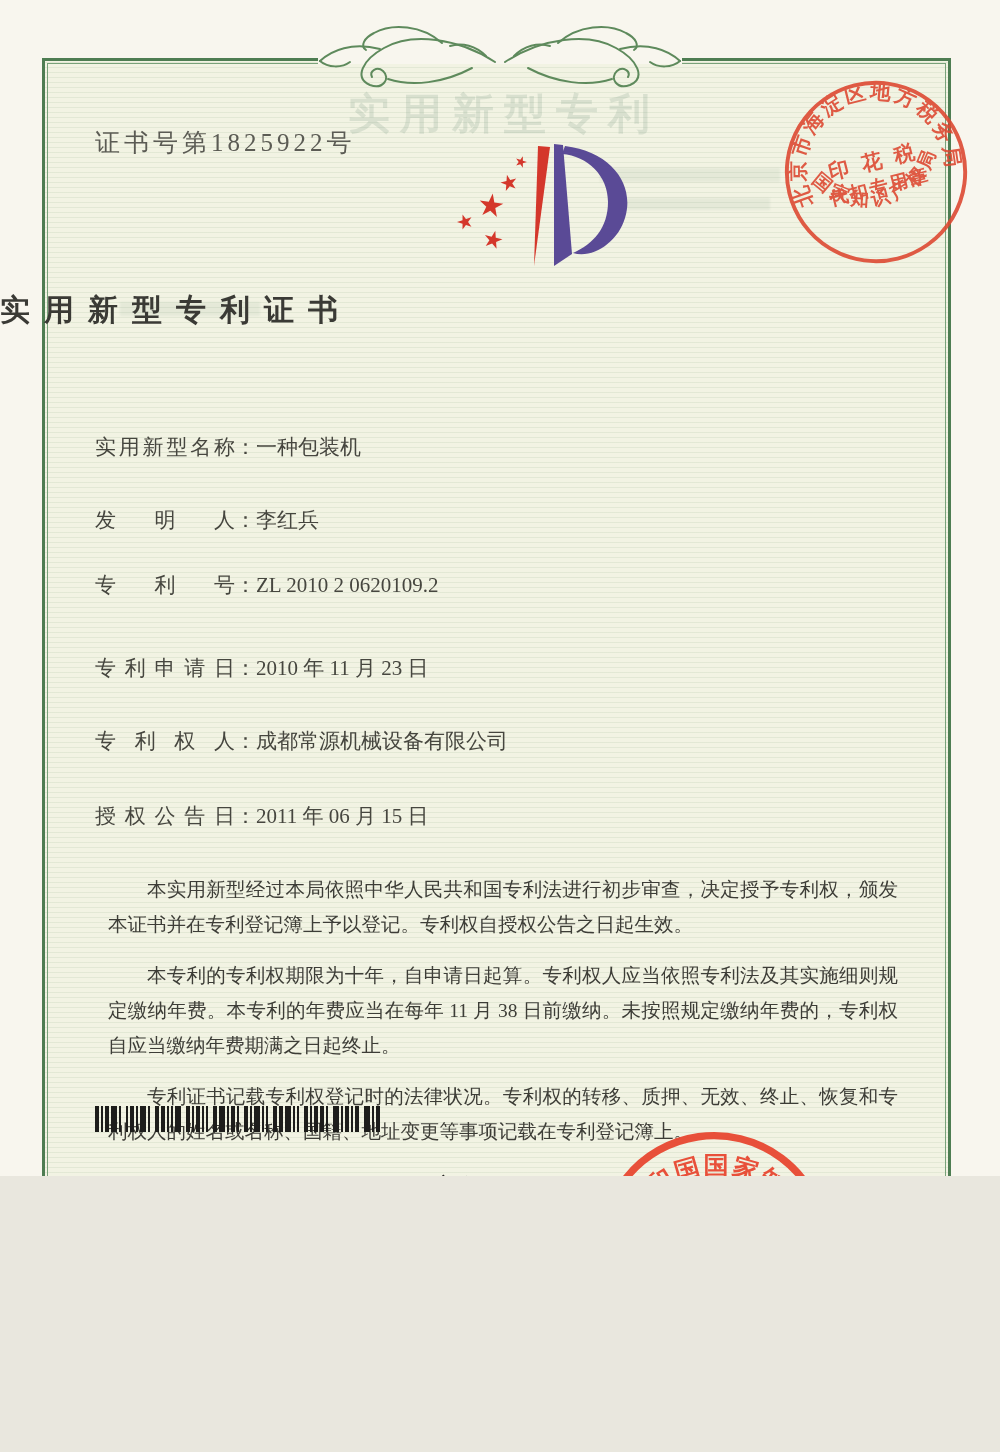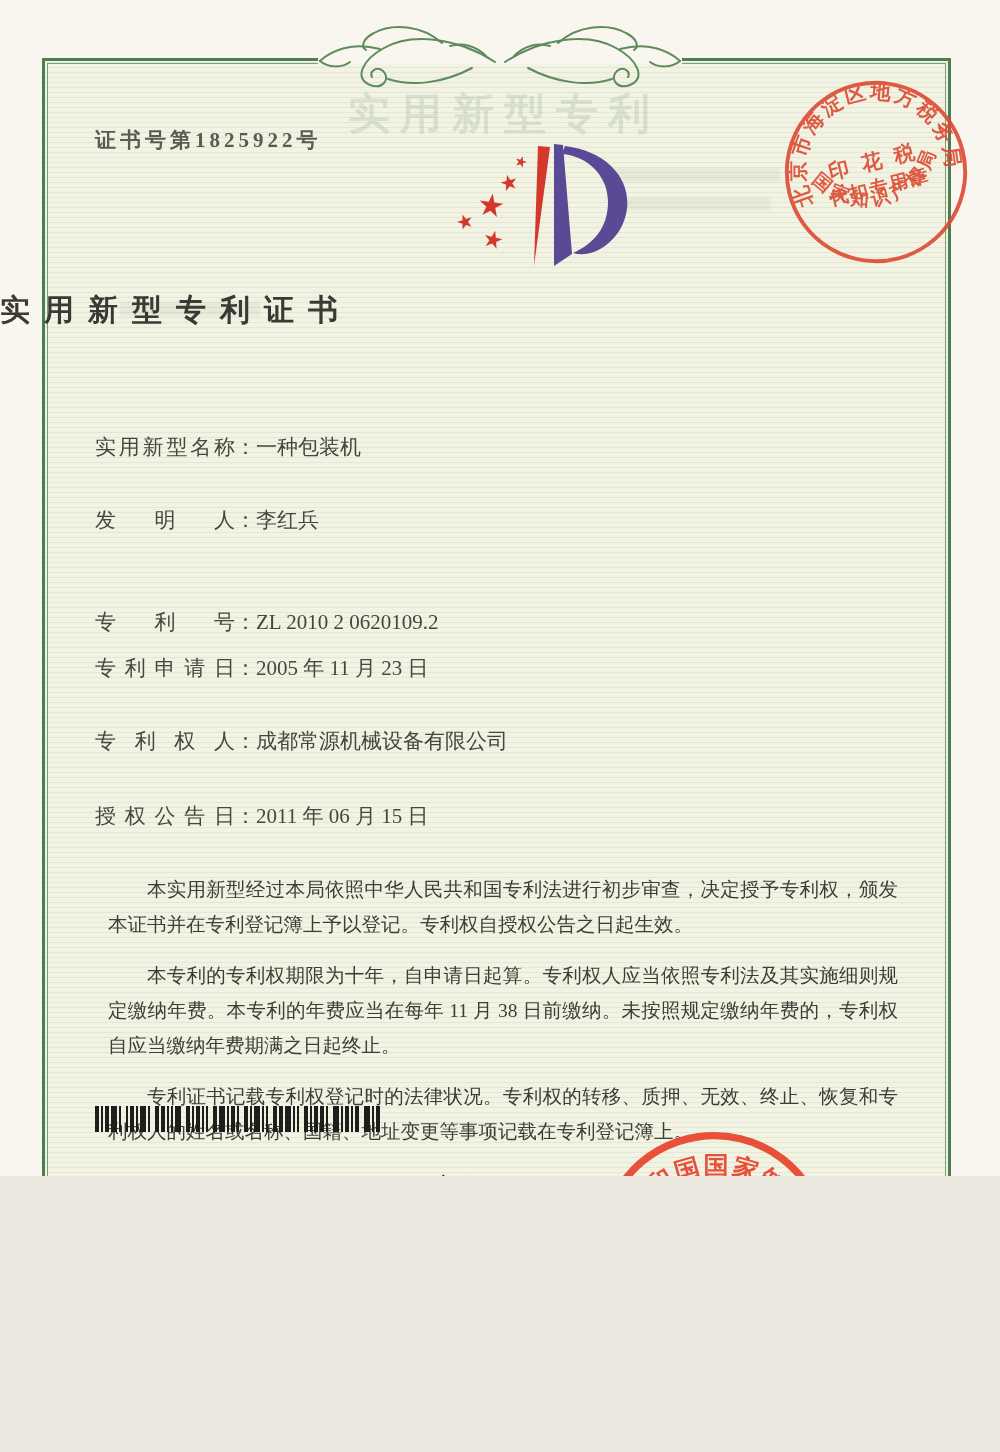--- a/index.html
+++ b/index.html
@@ -14,32 +14,32 @@
     position:absolute;left:42px;top:58px;width:909px;height:1338px;
     border:3px solid #4e7d52;box-sizing:border-box;
     background:
       repeating-linear-gradient(0deg, rgba(145,175,138,0.16) 0px, rgba(145,175,138,0.16) 1px, rgba(0,0,0,0) 1px, rgba(0,0,0,0) 5px),
       #f2f3e3;
   }
   .frame::after{content:"";position:absolute;inset:2px;border:1px solid #79a27a;}
   .ornament{position:absolute;pointer-events:none;}
   .ornament svg{display:block;}
   
-  .cert-no{position:absolute;left:95px;top:126px;font-size:21px;letter-spacing:4px;color:#5b5b54;font-weight:bold;}
+  .cert-no{position:absolute;left:95px;top:126px;font-size:25px;letter-spacing:4px;color:#5b5b54;}
   .logo{position:absolute;left:425px;top:136px;width:215px;height:176px;}
   .ghost-title{position:absolute;left:348px;top:86px;font-size:42px;font-weight:bold;letter-spacing:10px;color:rgba(122,152,128,0.20);white-space:nowrap;}
   .ghost-bar{position:absolute;background:rgba(120,150,125,0.10);filter:blur(1px);}
   .title{
     position:absolute;left:0;top:290px;width:100%;text-align:left;
     font-size:30px;font-weight:bold;letter-spacing:14px;color:#3a3a35;
   }
   .fields{position:absolute;left:95px;top:0;width:820px;font-size:21px;color:#46463f;}
   .field{position:absolute;left:0;white-space:nowrap;}
   .field-label{display:inline-block;width:140px;text-align:justify;text-align-last:justify;}
-  .f0{top:433px}.f1{top:506px}.f2{top:608px}.f3{top:654px}.f4{top:727px}.f5{top:802px}
+  .f0{top:433px}.f1{top:506px}.f2{top:571px}.f3{top:654px}.f4{top:727px}.f5{top:802px}
   .body-text{
     position:absolute;left:92px;top:856px;width:822px;
     font-size:19.5px;line-height:35px;text-align:justify;color:#3d3d37;
   }
   .body-text p{margin:16px;text-indent:2em;}
   .barcode{position:absolute;left:95px;top:1106px;width:322px;height:26px;}
   .signer-title{position:absolute;left:166px;top:1230px;font-size:23px;letter-spacing:8px;color:#3a3a35;}
   .signature{
     position:absolute;left:238px;top:1168px;font-size:64px;letter-spacing:30px;
     color:#2c2c28;transform:rotate(-3deg);font-family:"DejaVu Sans",sans-serif;white-space:nowrap;
@@ -150,21 +150,21 @@
       </g>
     </svg>
   </div>
 
   <div class="title">实用新型专利证书</div>
 
   <div class="fields">
     <div class="field f0"><span class="field-label">实用新型名称</span><span>：</span><span>一种包装机</span></div>
     <div class="field f1"><span class="field-label">发明人</span><span>：</span><span>李红兵</span></div>
     <div class="field f2"><span class="field-label">专利号</span><span>：</span><span>ZL 2010 2 0620109.2</span></div>
-    <div class="field f3"><span class="field-label">专利申请日</span><span>：</span><span>2005 年 11 月 23 日</span></div>
+    <div class="field f3"><span class="field-label">专利申请日</span><span>：</span><span>2010 年 11 月 23 日</span></div>
     <div class="field f4"><span class="field-label">专利权人</span><span>：</span><span>成都常源机械设备有限公司</span></div>
     <div class="field f5"><span class="field-label">授权公告日</span><span>：</span><span>2011 年 06 月 15 日</span></div>
   </div>
 
   <div class="body-text">
     <p>本实用新型经过本局依照中华人民共和国专利法进行初步审查，决定授予专利权，颁发本证书并在专利登记簿上予以登记。专利权自授权公告之日起生效。</p>
     <p>本专利的专利权期限为十年，自申请日起算。专利权人应当依照专利法及其实施细则规定缴纳年费。本专利的年费应当在每年 11 月 38 日前缴纳。未按照规定缴纳年费的，专利权自应当缴纳年费期满之日起终止。</p>
     <p>专利证书记载专利权登记时的法律状况。专利权的转移、质押、无效、终止、恢复和专利权人的姓名或名称、国籍、地址变更等事项记载在专利登记簿上。</p>
   </div>
 

